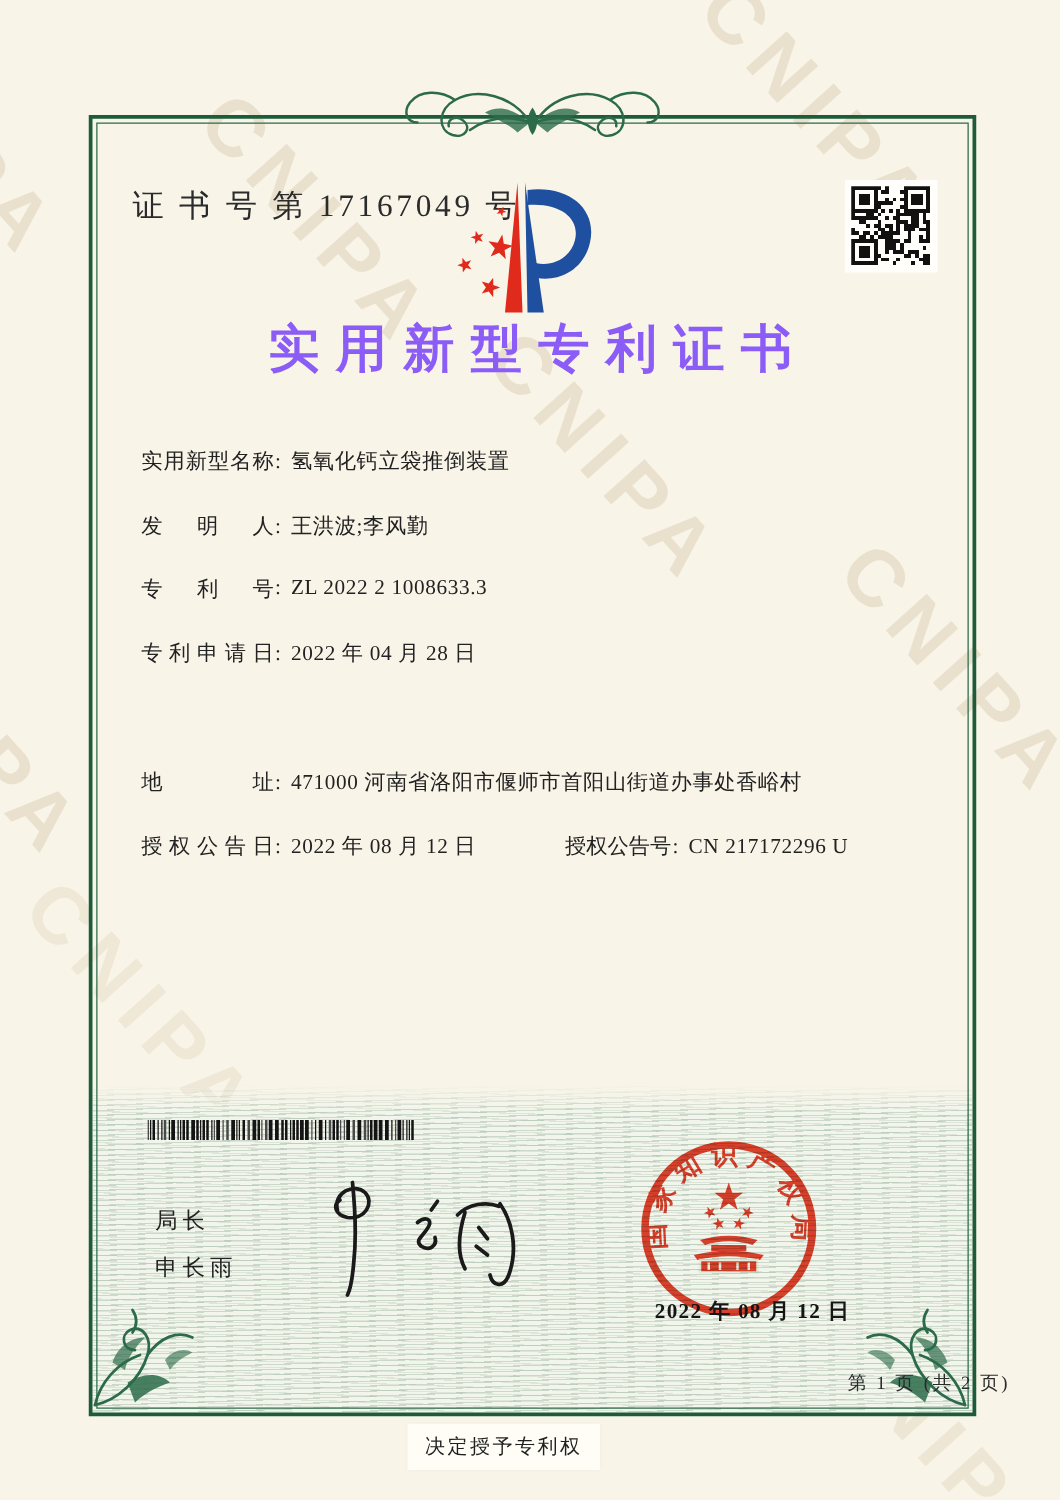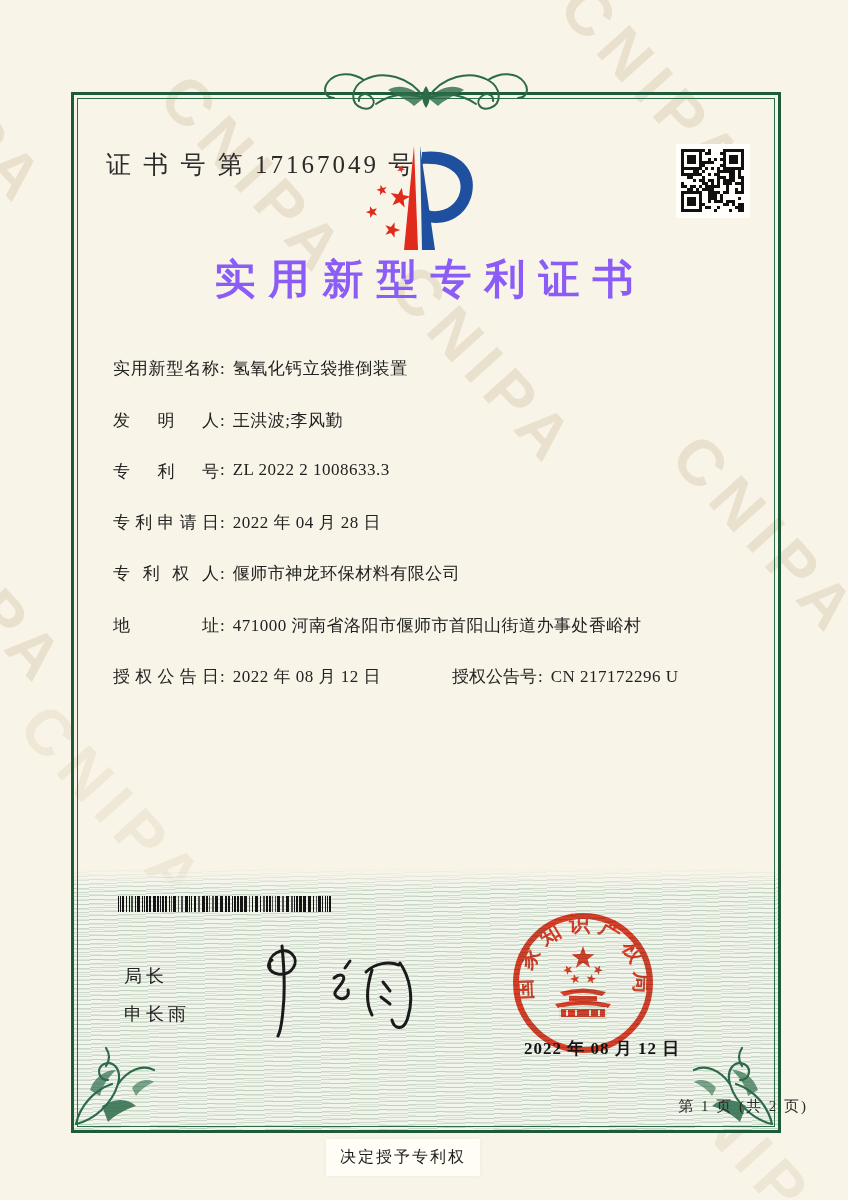--- a/index.html
+++ b/index.html
@@ -381,23 +381,20 @@
   </div>
   <div class="field-row" style="top:409px">
     <span class="flabel">发明人</span><span class="colon">:</span><span class="fvalue">王洪波;李风勤</span>
   </div>
   <div class="field-row" style="top:460px">
     <span class="flabel">专利号</span><span class="colon">:</span><span class="fvalue">ZL 2022 2 1008633.3</span>
   </div>
   <div class="field-row" style="top:511px">
     <span class="flabel">专利申请日</span><span class="colon">:</span><span class="fvalue">2022 年 04 月 28 日</span>
   </div>
-  <div class="field-row" style="top:562px">
-    <span class="flabel">专利权人</span><span class="colon">:</span><span class="fvalue">偃师市神龙环保材料有限公司</span>
-  </div>
   <div class="field-row" style="top:614px">
     <span class="flabel">地址</span><span class="colon">:</span><span class="fvalue">471000 河南省洛阳市偃师市首阳山街道办事处香峪村</span>
   </div>
   <div class="field-row" style="top:665px">
     <span class="flabel">授权公告日</span><span class="colon">:</span><span class="fvalue">2022 年 08 月 12 日</span>
     <span class="pair2">
       <span>授权公告号</span><span class="colon">:</span><span class="fvalue">CN 217172296 U</span>
     </span>
   </div>
 

